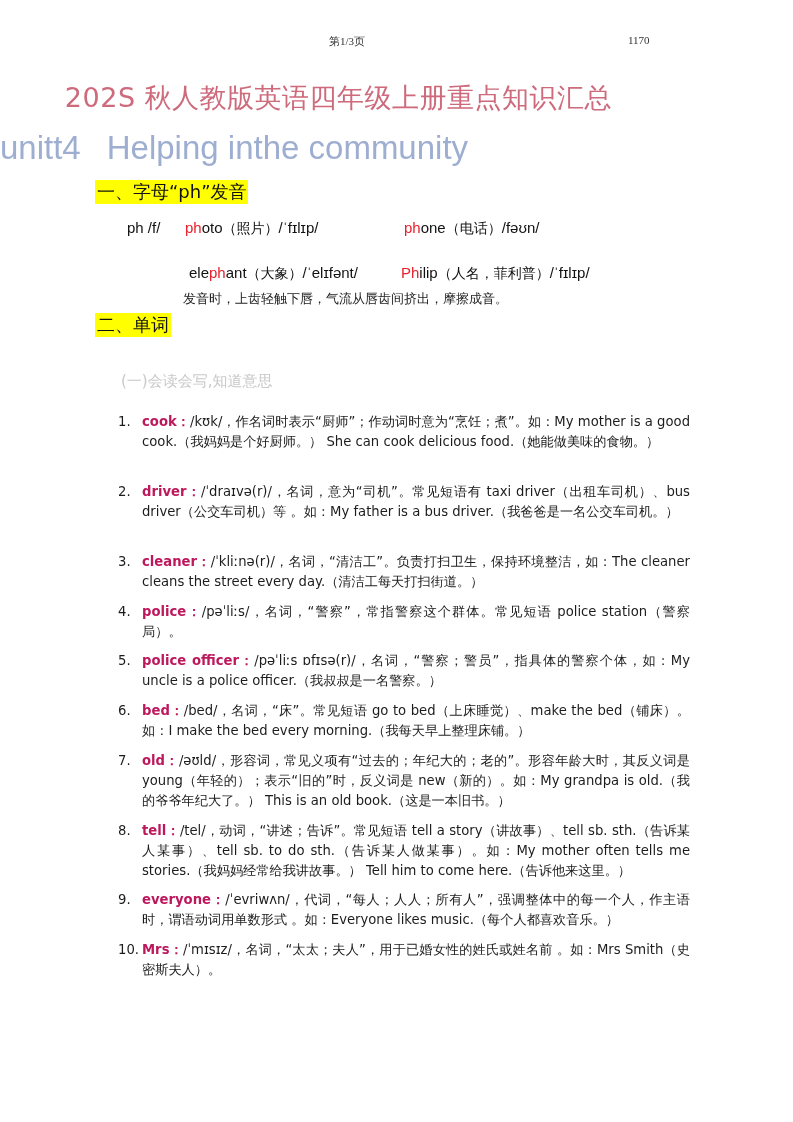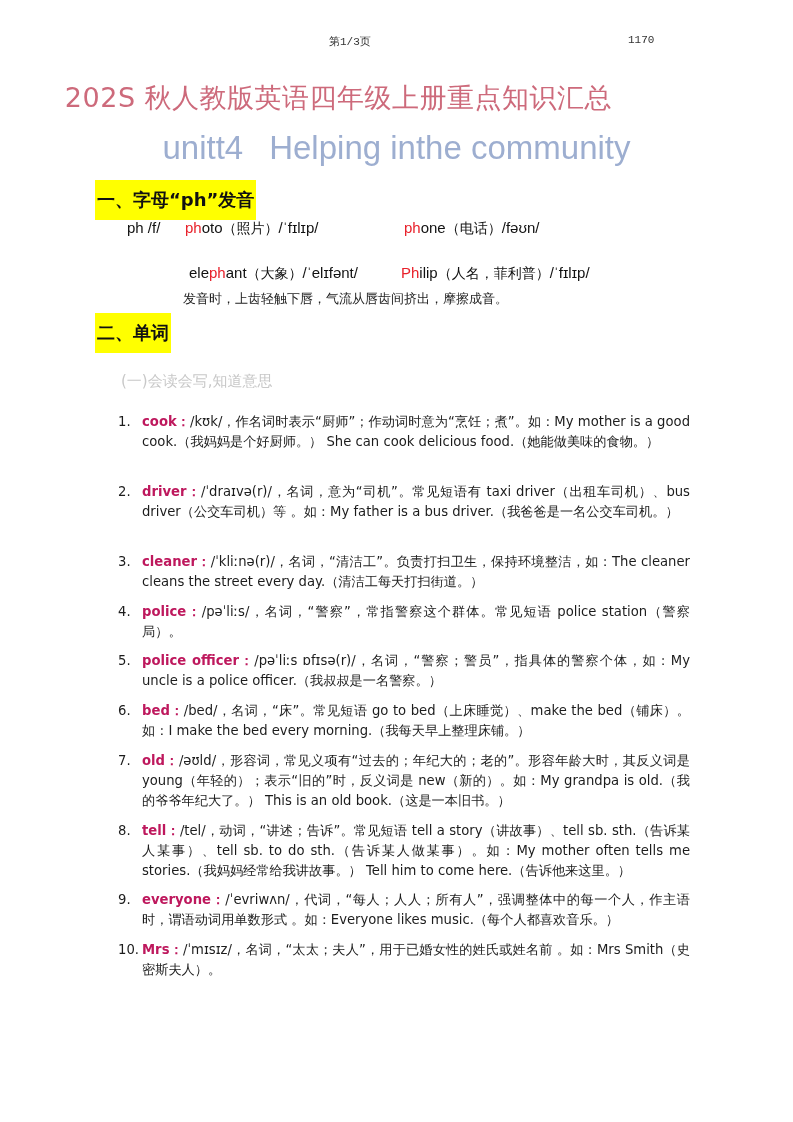--- a/index.html
+++ b/index.html
@@ -1,28 +1,28 @@
 <!DOCTYPE html>
 <html><head>
 <meta charset="utf-8">
 <style>
   html, body { margin:0; padding:0; background:#ffffff; }
   body { width:793px; height:1122px; position:relative; overflow:hidden;
          font-family:"DejaVu Sans", "Liberation Sans", sans-serif; color:#222; }
   .page-header { position:absolute; top:34px; left:0; width:656px; height:16px;
-                 font-family:Liberation Mono, monospace; font-size:11px; color:#333; }
+                 font-family:Liberation Serif, serif; font-size:11px; color:#333; }
   .page-header .pnum { position:absolute; left:329px; }
   .page-header .code { position:absolute; left:628px; }
   .title { position:absolute; top:80px; left:0; width:677px; text-align:center;
            font-size:27px; color:#cd6a7b; letter-spacing:0.5px; }
-  .subtitle { position:absolute; top:129px; left:0; width:793px; text-align:center;
+  .subtitle { position:absolute; top:129px; left:0; width:793px; 
               font-family:"Liberation Sans",sans-serif; font-size:33px; color:#9daed0; }
   .subtitle .sp { display:inline-block; width:26px; }
-  .section-head { position:absolute; left:95px; font-weight:bold; font-size:18px; color:#111;
-                  background:#ffff00; padding:8px 2px; line-height:24px; }
+  .section-head { position:absolute; left:95px; font-weight:normal; font-size:18px; color:#111;
+                  background:#ffff00; padding:0 2px; line-height:24px; }
   .ph-row { position:absolute; font-family:"Liberation Sans",sans-serif; font-size:15px; color:#111; white-space:pre; }
   .red { color:#e8202a; }
   .cn { font-family:"DejaVu Serif","Liberation Serif",serif; font-size:14px; }
   .note { position:absolute; left:183px; top:290px; font-size:13px; color:#222; font-family:"DejaVu Serif",serif; }
   .subsection { position:absolute; left:121px; top:372px; font-size:15px; color:#c8c8c8; }
   .vocab { position:absolute; left:118px; width:572px; }
   .item { position:absolute; left:0; width:572px; font-size:13.2px; line-height:20px; color:#1c1c1c; }
   .item .num { position:absolute; left:0; top:0; width:22px; }
   .item .body { margin-left:24px; text-align:justify; }
   .item .kw { color:#be185d; font-weight:bold; }

